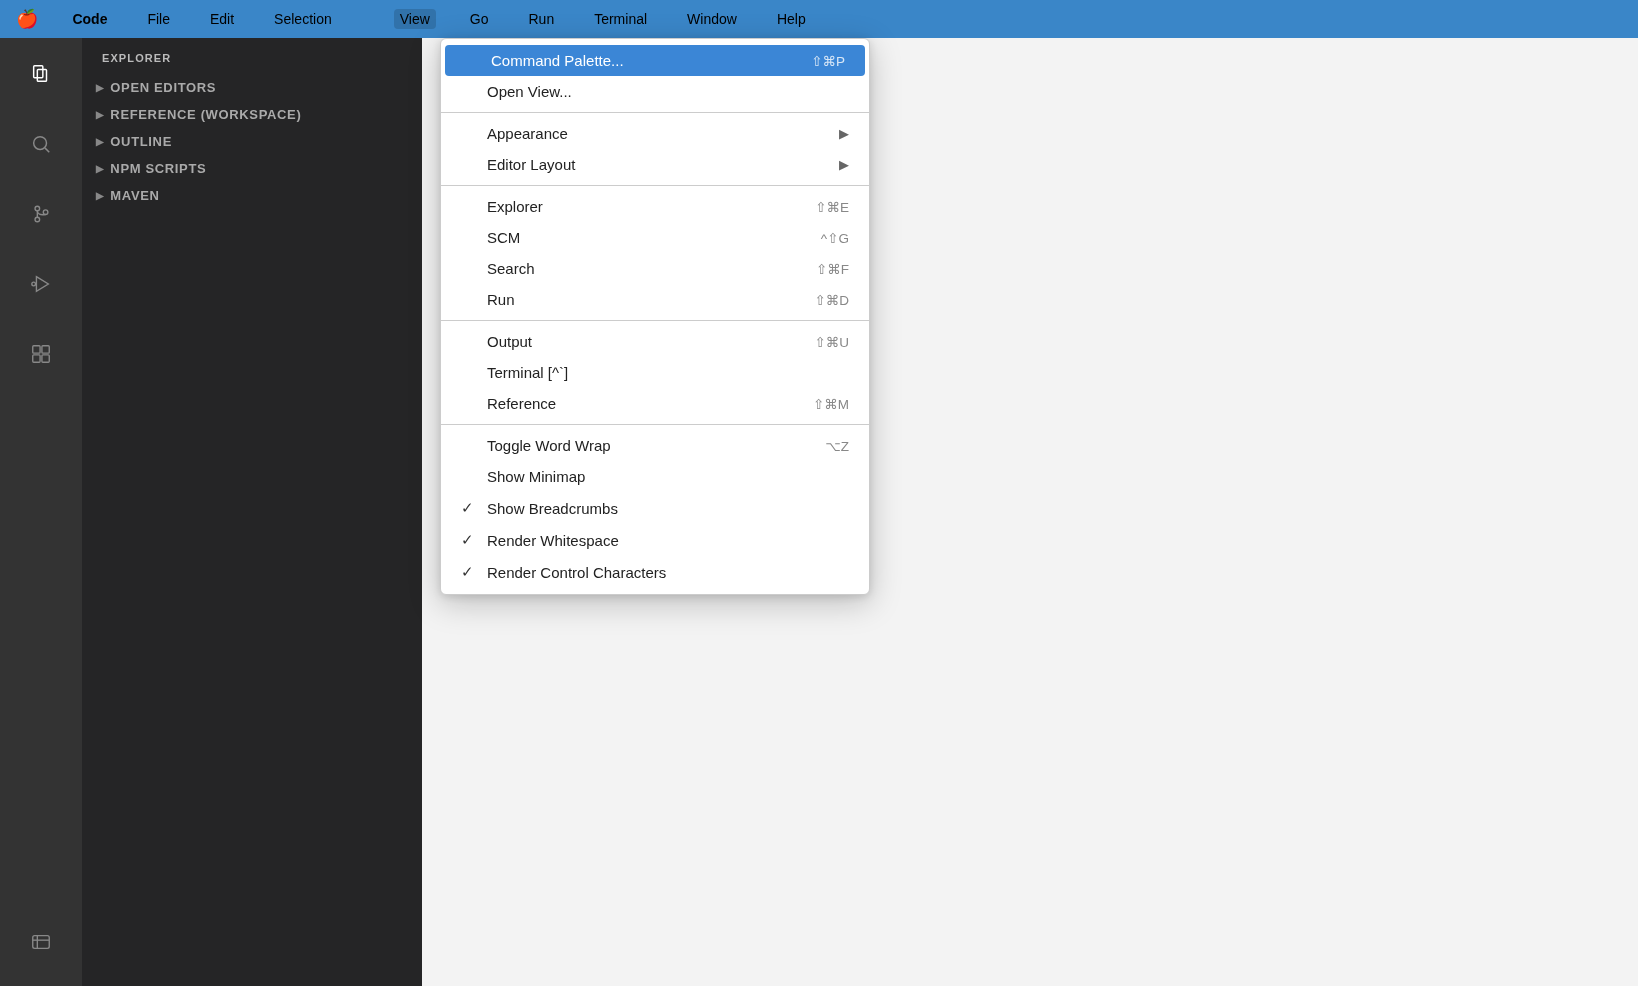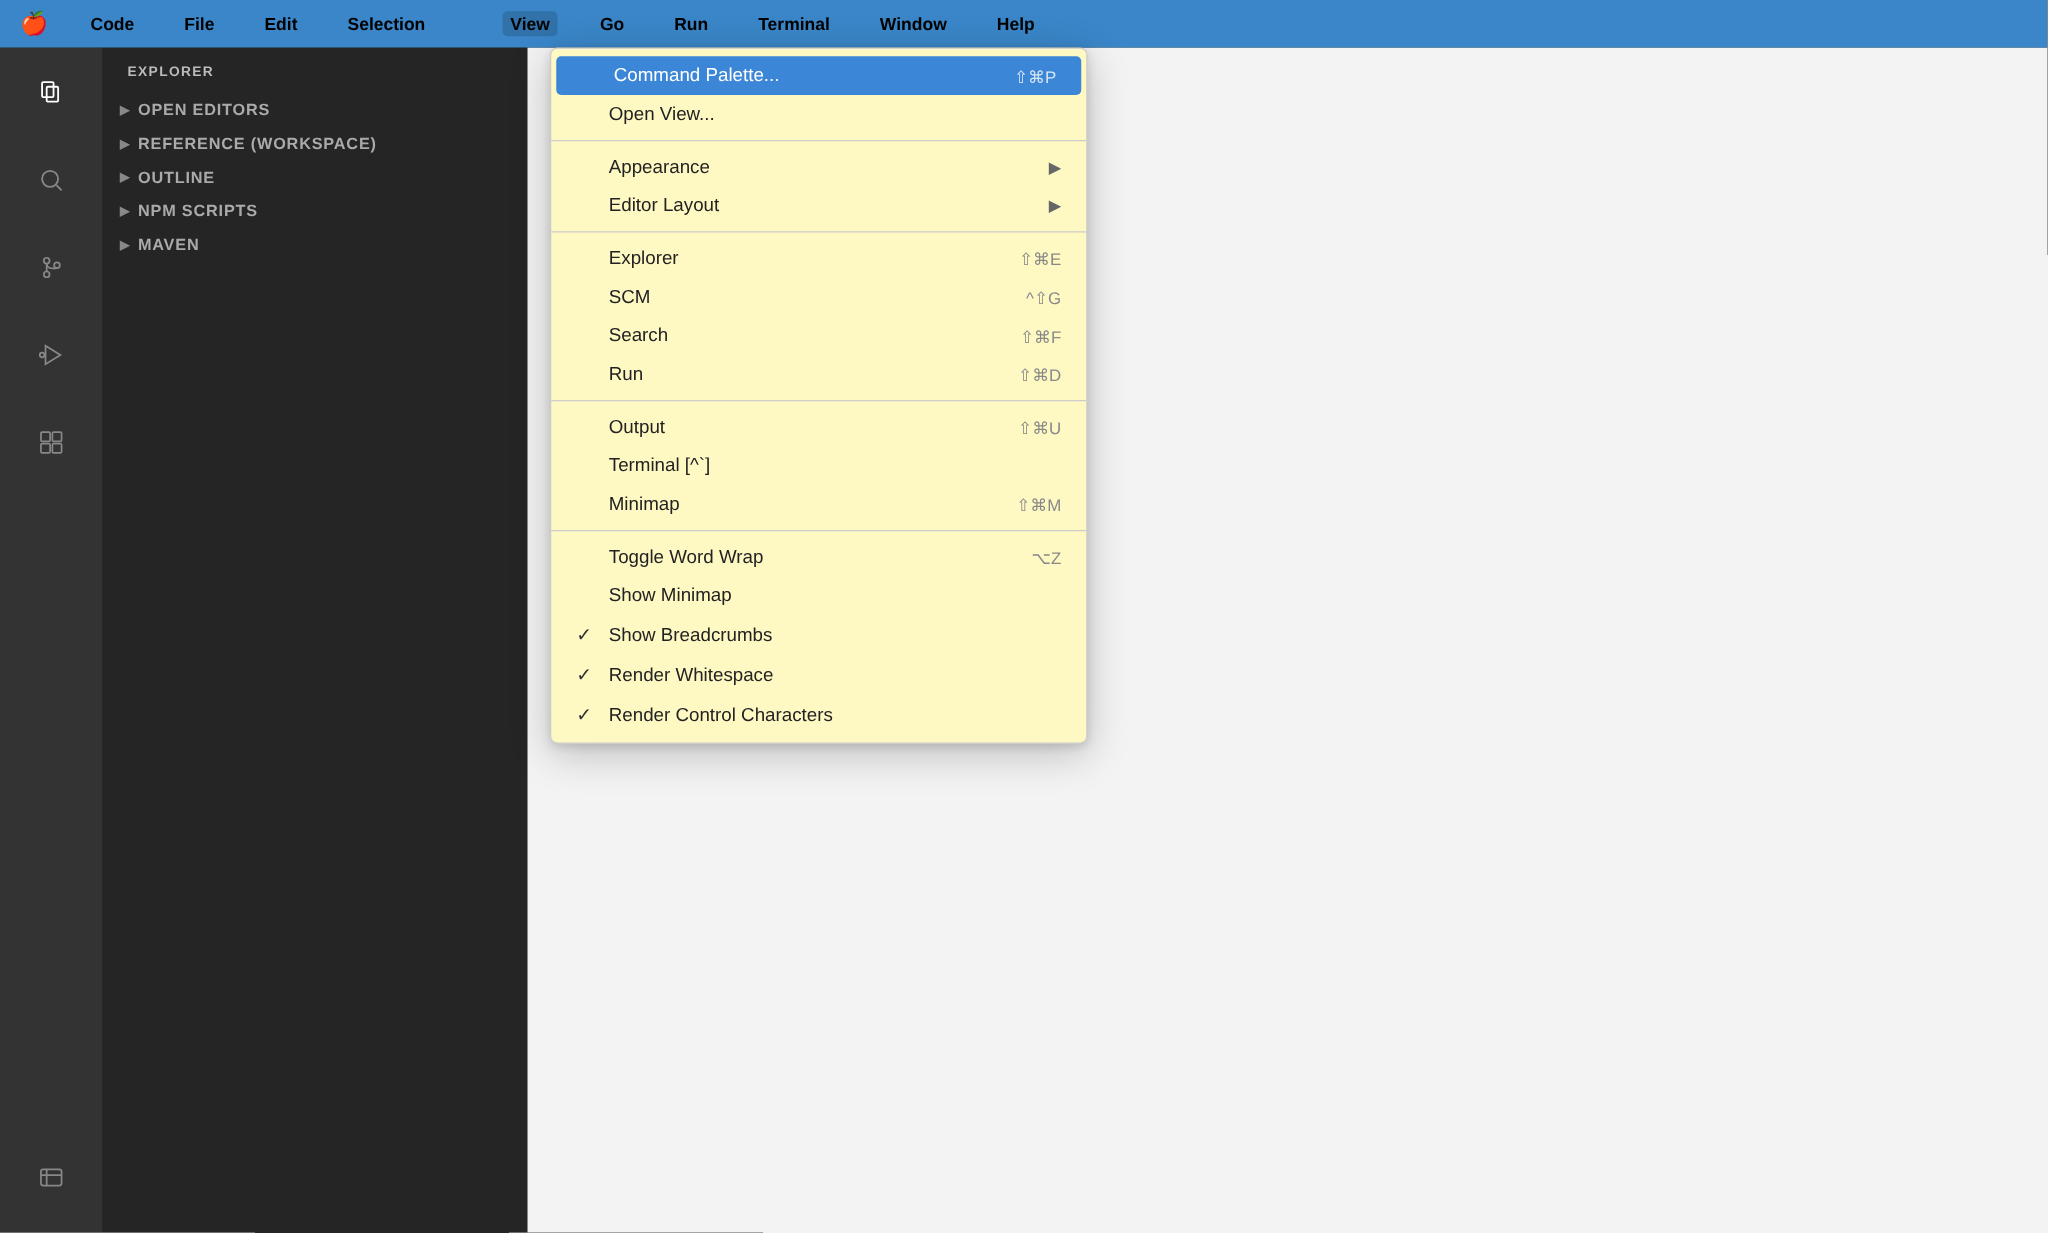--- a/index.html
+++ b/index.html
@@ -24,21 +24,21 @@
       z-index: 100;
     }
     .title-bar-apple {
       font-size: 18px;
       color: #000;
       font-weight: bold;
     }
     .title-bar-item {
       font-size: 14px;
       color: #000;
-      font-weight: 700;
+      font-weight: 400;
       cursor: pointer;
       padding: 2px 6px;
       border-radius: 4px;
     }
     .title-bar-item.highlighted {
       background: rgba(0,0,0,0.15);
       margin-left: 28px;
     }
 
     
@@ -113,21 +113,21 @@
 
     
     .menu-overlay {
       position: absolute;
       top: 38px;
       left: 440px;
       z-index: 1000;
     }
 
     .dropdown-menu {
-      background: #fef9c3;
+      background: #ffffff;
       border: 1px solid #ccc;
       border-radius: 6px;
       box-shadow: 0 8px 32px rgba(0,0,0,0.22), 0 2px 8px rgba(0,0,0,0.12);
       width: 430px;
       padding: 6px 0;
       font-size: 15px;
     }
 
     .menu-item {
       display: flex;
@@ -371,21 +371,21 @@
       <div class="menu-item-label">
         <span class="menu-item-check empty"></span>
         <span>Terminal [^`]</span>
       </div>
       <span class="shortcut"></span>
     </div>
 
     <div class="menu-item">
       <div class="menu-item-label">
         <span class="menu-item-check empty"></span>
-        <span>Minimap</span>
+        <span>Reference</span>
       </div>
       <span class="shortcut">⇧⌘M</span>
     </div>
 
     <div class="menu-separator"></div>
 
     <div class="menu-item">
       <div class="menu-item-label">
         <span class="menu-item-check empty"></span>
         <span>Toggle Word Wrap</span>

